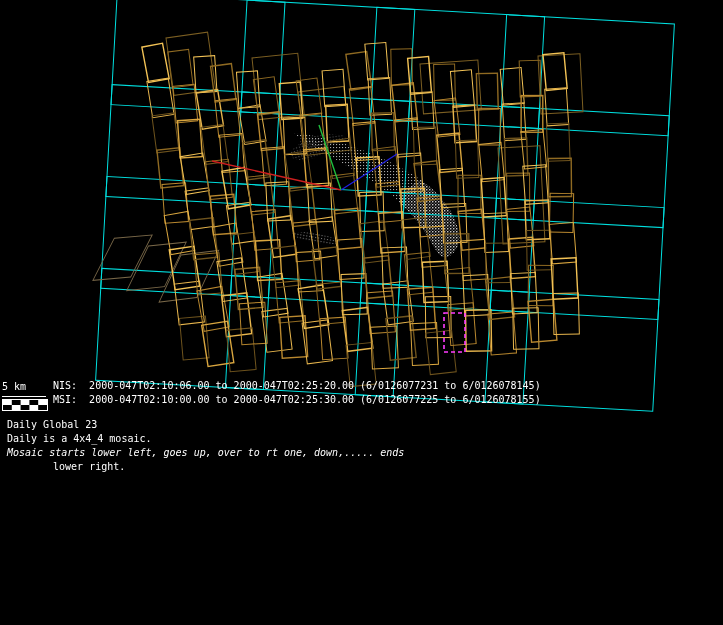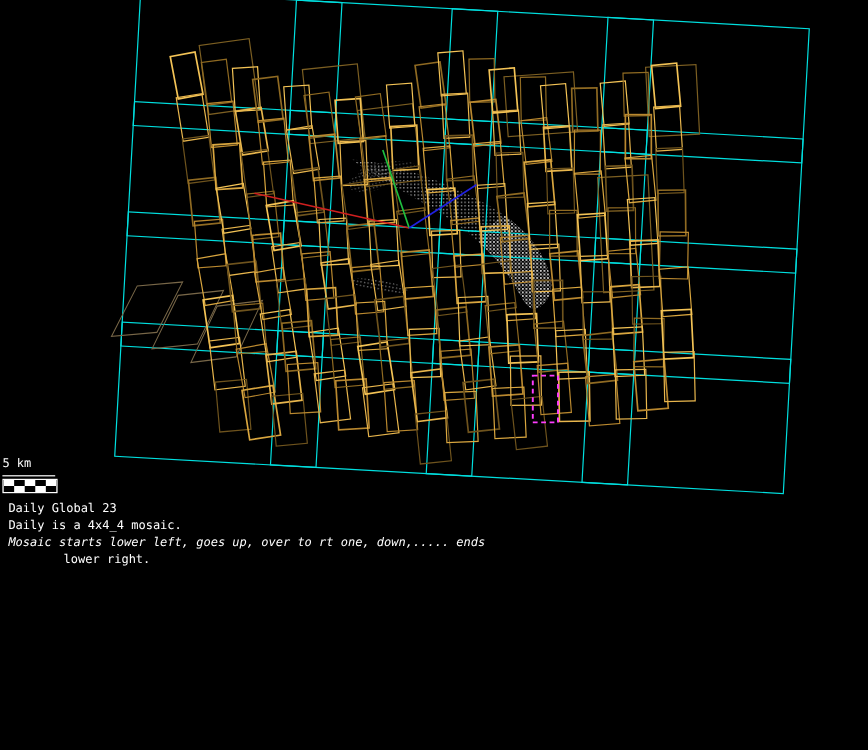--- a/index.html
+++ b/index.html
@@ -278,20 +278,22 @@
         <line x1="341" y1="190" x2="319" y2="125" stroke="#1fbf3f"></line>
         <line x1="341" y1="190" x2="397" y2="154" stroke="#2020df"></line>
       </g>
       <rect x="444" y="313" width="21" height="39" fill="none" stroke="#ff3dff" stroke-width="1.6" stroke-dasharray="4 3"></rect>
     </svg>
 
   <div class="txt" id="scalebar-label">5 km</div>
   <div id="scalebar-underline"></div>
   <div id="scalebar-checker"></div>
 
+  <div class="txt" id="nis-line">NIS:  2000-047T02:10:06.00 to 2000-047T02:25:20.00 (6/0126077231 to 6/0126078145)</div>
+  <div class="txt" id="msi-line">MSI:  2000-047T02:10:00.00 to 2000-047T02:25:30.00 (6/0126077225 to 6/0126078155)</div>
 
   <div>
     <div class="txt footer-line" id="fl0">Daily Global 23</div>
     <div class="txt footer-line" id="fl1">Daily is a 4x4_4 mosaic.</div>
     <div class="txt footer-line" id="fl2">Mosaic starts lower left, goes up, over to rt one, down,..... ends</div>
     <div class="txt footer-line" id="fl3"> lower right.</div>
   </div>
 </div>
 
 </body></html>

